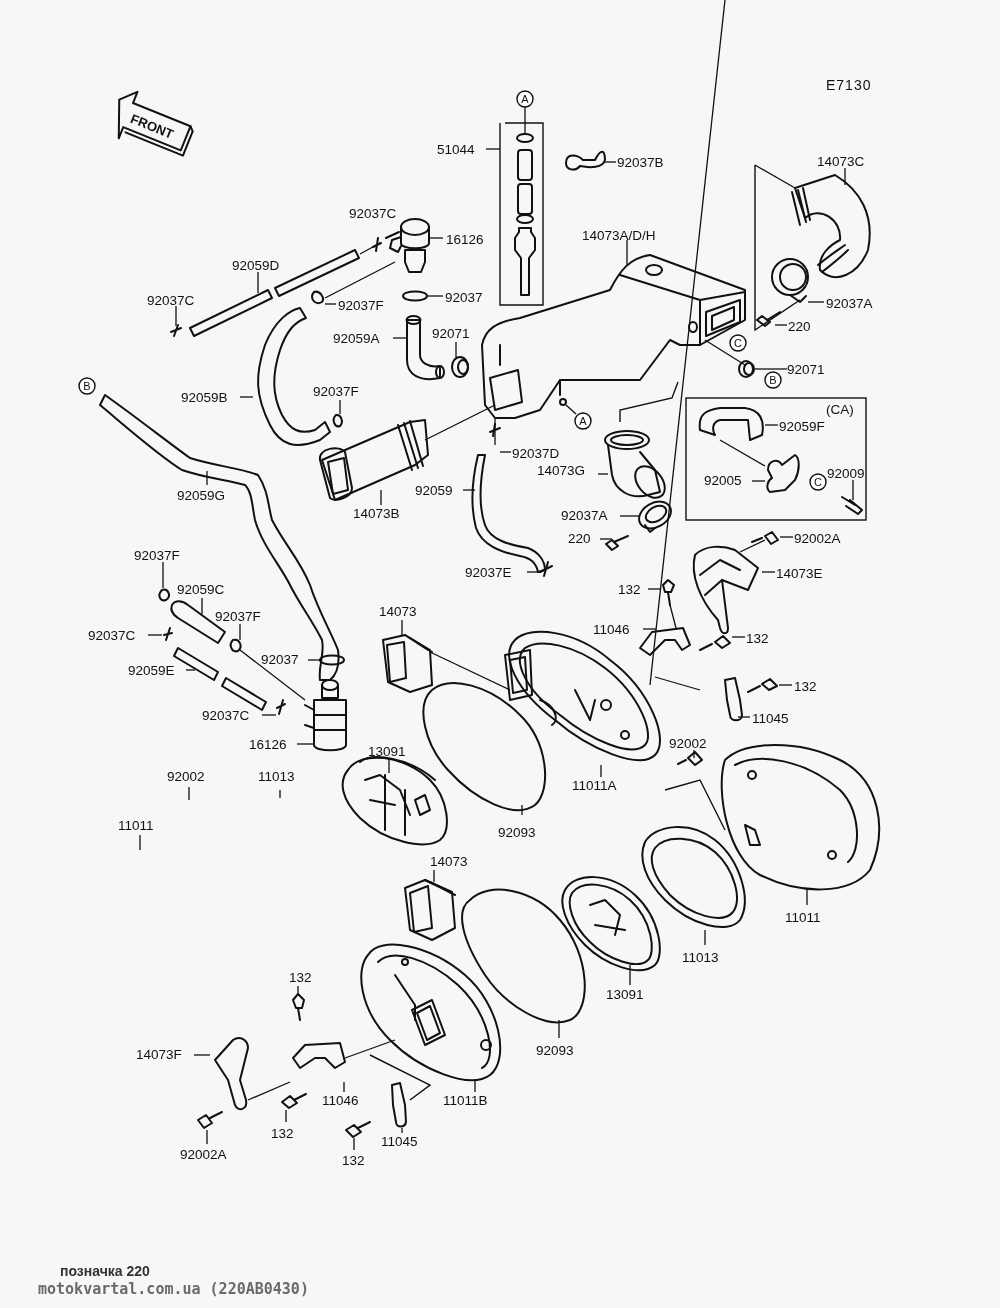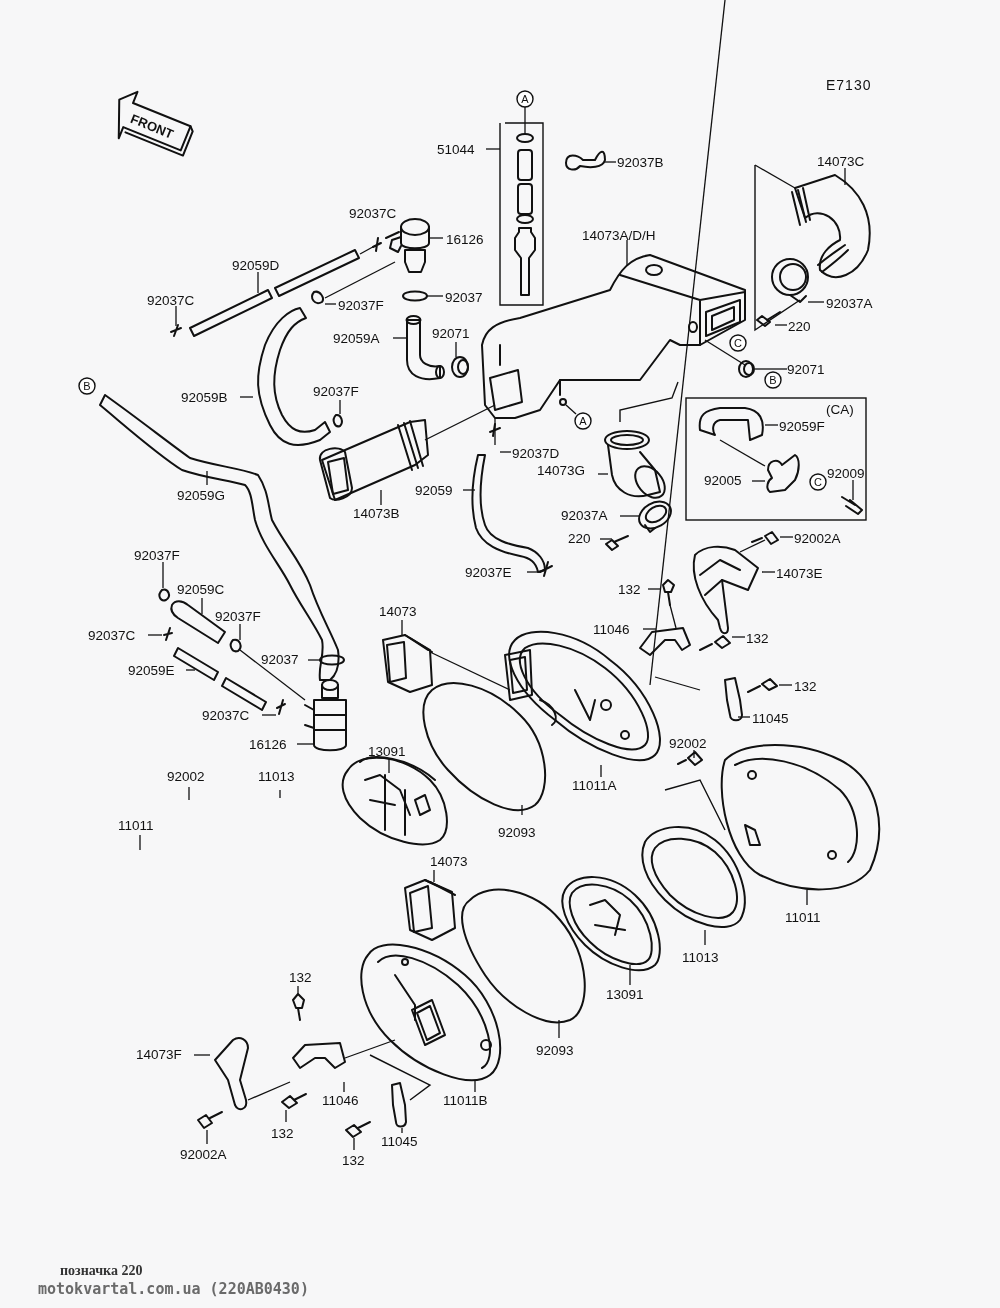--- a/index.html
+++ b/index.html
@@ -6,21 +6,21 @@
   body{width:1000px;height:1308px;position:relative;overflow:hidden;font-family:"Liberation Sans",sans-serif;}
   #diagram{position:absolute;left:0;top:0;width:1000px;height:1308px;}
   .p{fill:none;stroke:#111;stroke-width:2;stroke-linejoin:round;stroke-linecap:round;}
   .pt{fill:none;stroke:#111;stroke-width:1.4;}
   .ld{fill:none;stroke:#111;stroke-width:1.3;}
   .lbl{font-family:"Liberation Sans",sans-serif;font-size:13.5px;fill:#111;}
   .code{font-family:"Liberation Sans",sans-serif;font-size:14px;fill:#111;letter-spacing:1px;}
   .circ{fill:#fff;stroke:#111;stroke-width:1.4;}
   .ct{font-family:"Liberation Sans",sans-serif;font-size:11px;fill:#111;text-anchor:middle;dominant-baseline:central;}
   .front{font-family:"Liberation Sans",sans-serif;font-size:13px;font-weight:bold;fill:#111;}
-  .footer{position:absolute;left:0;font-family:Liberation Serif, serif;font-weight:bold;}
+  .footer{position:absolute;left:0;font-family:Liberation Sans, sans-serif;font-weight:bold;}
   #footer-caption{top:1263px;left:60px;font-size:14px;color:#333;}
   #footer-site{top:1280px;left:20px;font-size:15px;color:#6a6a6a;font-family:"DejaVu Sans Mono",monospace;padding-left:18px;}
 </style>
 </head>
 <body>
 
 <svg id="diagram" viewBox="0 0 1000 1308" xmlns="http://www.w3.org/2000/svg">
 
   <text class="code" x="826" y="90">E7130</text>
 

